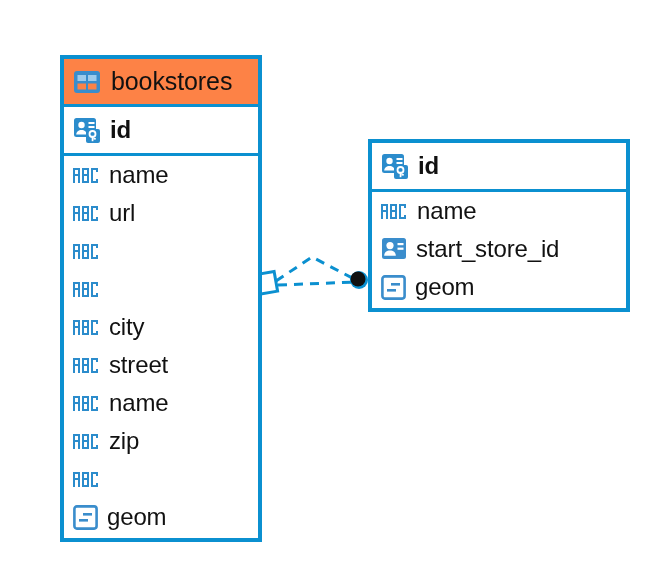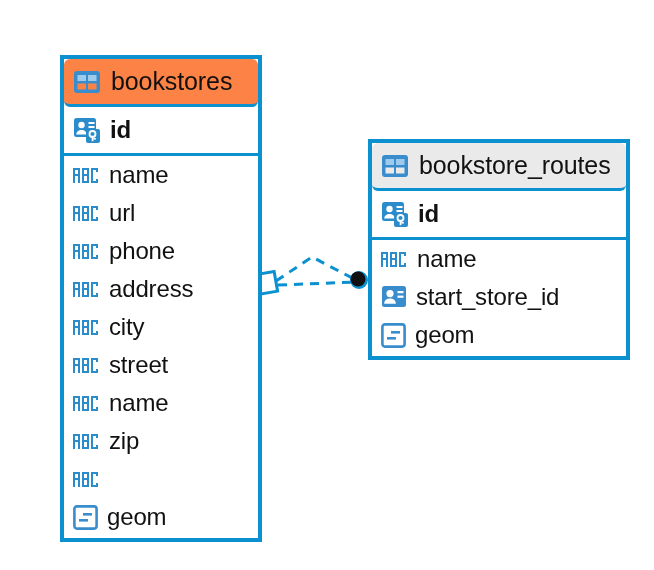--- a/index.html
+++ b/index.html
@@ -28,21 +28,20 @@
     border: 4px solid #0b90d0;
     z-index: 3;
   }
   .entity-header {
     display: flex;
     align-items: center;
     box-sizing: border-box;
     height: 48px;
     padding: 0 10px 0 9px;
     border-bottom: 3px solid #0b90d0;
-    border-radius: 6px;
   }
   .entity-header.accent-orange { background: #fd8246; }
   .entity-header.accent-gray   { background: #eaeaea; }
   .entity-title {
     font-size: 25px;
     color: #111111;
     margin-left: 10px;
     white-space: nowrap;
     letter-spacing: -0.1px;
   }
@@ -198,46 +197,44 @@
               <rect x="14" y="9" width="2" height="6"></rect>
                 <rect x="9" y="14" width="7" height="2"></rect>
               <rect x="18" y="1" width="2" height="15"></rect>
                 <rect x="18" y="1" width="7" height="2"></rect>
               <rect x="23" y="1" width="2" height="4"></rect>
                 <rect x="18" y="14" width="7" height="2"></rect>
               <rect x="23" y="12" width="2" height="4"></rect>
             </g>
           </svg>
         </span>
-        <span class="field-label">phone</span>
-      </div>
-
-      <div class="field-row">
-        <span class="icon abc-icon">
-          <svg viewBox="0 0 27 17" width="27" height="17" aria-hidden="true">
-            <g fill="#2b8ccc">
-              <rect x="0" y="1" width="2" height="15"></rect>
-                <rect x="0" y="1" width="7" height="2"></rect>
-              <rect x="5" y="1" width="2" height="15"></rect>
-                <rect x="0" y="7" width="7" height="2"></rect>
-              <rect x="9" y="1" width="2" height="15"></rect>
-                <rect x="9" y="1" width="7" height="2"></rect>
-              <rect x="14" y="2" width="2" height="5"></rect>
-                <rect x="9" y="7" width="7" height="2"></rect>
-              <rect x="14" y="9" width="2" height="6"></rect>
-                <rect x="9" y="14" width="7" height="2"></rect>
-              <rect x="18" y="1" width="2" height="15"></rect>
-                <rect x="18" y="1" width="7" height="2"></rect>
-              <rect x="23" y="1" width="2" height="4"></rect>
-                <rect x="18" y="14" width="7" height="2"></rect>
-              <rect x="23" y="12" width="2" height="4"></rect>
-            </g>
-          </svg>
-        </span>
-        <span class="field-label">address</span>
+      </div>
+
+      <div class="field-row">
+        <span class="icon abc-icon">
+          <svg viewBox="0 0 27 17" width="27" height="17" aria-hidden="true">
+            <g fill="#2b8ccc">
+              <rect x="0" y="1" width="2" height="15"></rect>
+                <rect x="0" y="1" width="7" height="2"></rect>
+              <rect x="5" y="1" width="2" height="15"></rect>
+                <rect x="0" y="7" width="7" height="2"></rect>
+              <rect x="9" y="1" width="2" height="15"></rect>
+                <rect x="9" y="1" width="7" height="2"></rect>
+              <rect x="14" y="2" width="2" height="5"></rect>
+                <rect x="9" y="7" width="7" height="2"></rect>
+              <rect x="14" y="9" width="2" height="6"></rect>
+                <rect x="9" y="14" width="7" height="2"></rect>
+              <rect x="18" y="1" width="2" height="15"></rect>
+                <rect x="18" y="1" width="7" height="2"></rect>
+              <rect x="23" y="1" width="2" height="4"></rect>
+                <rect x="18" y="14" width="7" height="2"></rect>
+              <rect x="23" y="12" width="2" height="4"></rect>
+            </g>
+          </svg>
+        </span>
       </div>
 
       <div class="field-row">
         <span class="icon abc-icon">
           <svg viewBox="0 0 27 17" width="27" height="17" aria-hidden="true">
             <g fill="#2b8ccc">
               <rect x="0" y="1" width="2" height="15"></rect>
                 <rect x="0" y="1" width="7" height="2"></rect>
               <rect x="5" y="1" width="2" height="15"></rect>
                 <rect x="0" y="7" width="7" height="2"></rect>
@@ -365,32 +362,20 @@
             <rect x="6" y="14" width="9" height="2.6" fill="#3a8dcc"></rect>
           </svg>
         </span>
         <span class="field-label">geom</span>
       </div>
     </div>
   </div>
 
   <div class="entity" id="entity-bookstore-routes" style="left:368px; top:139px; width:262px;">
 
-    <div class="entity-header accent-gray">
-      <span class="icon table-icon">
-        <svg viewBox="0 0 28 24" width="28" height="24" aria-hidden="true">
-          <rect x="1" y="1" width="26" height="22" rx="3" fill="#3a8dcc"></rect>
-          <rect x="4.5" y="5" width="8.5" height="6" fill="#9ecbeb"></rect>
-          <rect x="15" y="5" width="8.5" height="6" fill="#9ecbeb"></rect>
-          <rect x="4.5" y="13.5" width="8.5" height="6" fill="#eaeaea"></rect>
-          <rect x="15" y="13.5" width="8.5" height="6" fill="#eaeaea"></rect>
-        </svg>
-      </span>
-      <span class="entity-title">bookstore_routes</span>
-    </div>
 
     <div class="pk-section">
       <div class="field-row">
         <span class="icon key-icon">
           <svg viewBox="0 0 28 28" width="28" height="28" aria-hidden="true">
             <rect x="1" y="2" width="22" height="19" rx="2.5" fill="#2b8ccc"></rect>
             <circle cx="8.5" cy="9" r="3.2" fill="#ffffff"></circle>
             <path d="M3.2 18.6c0-3 2.4-4.7 5.3-4.7s5.3 1.7 5.3 4.7z" fill="#ffffff"></path>
             <rect x="15.5" y="6" width="6" height="2" fill="#ffffff"></rect>
             <rect x="15.5" y="10" width="6" height="2" fill="#ffffff"></rect>

